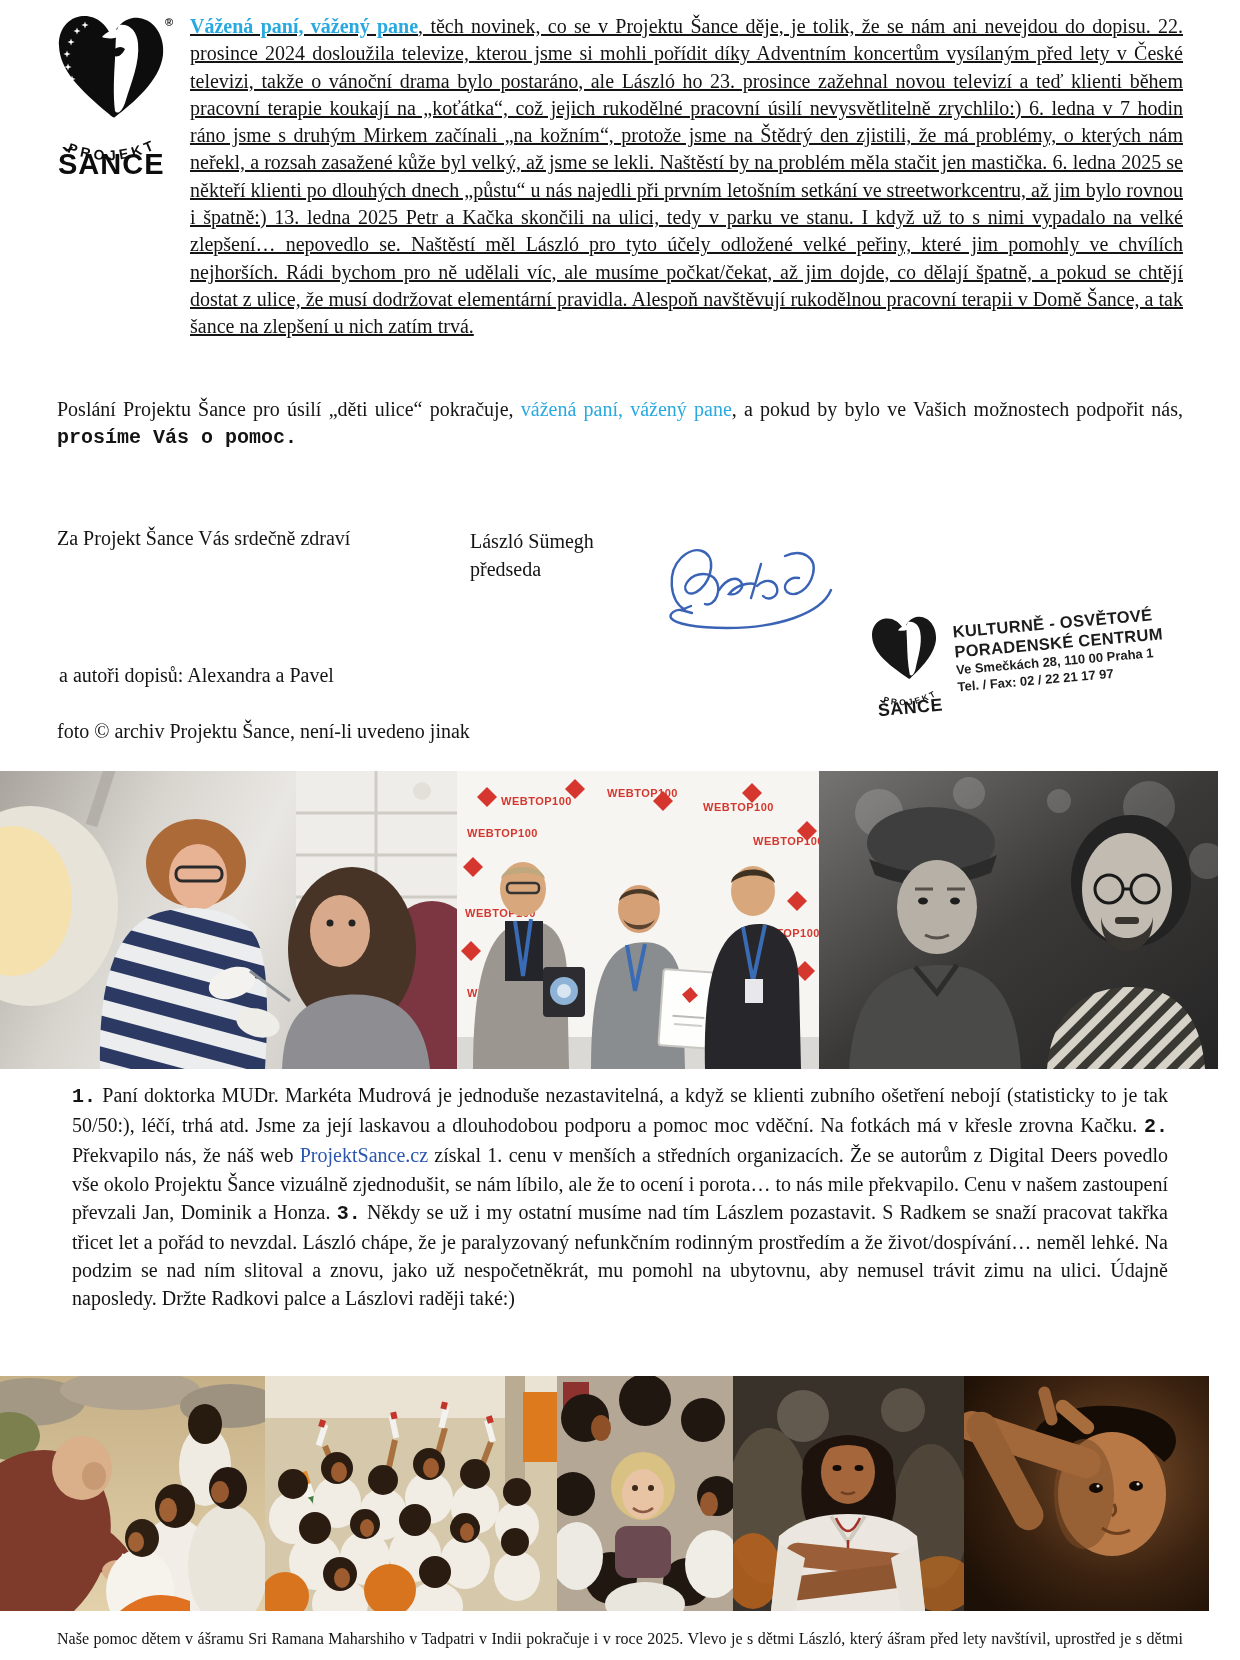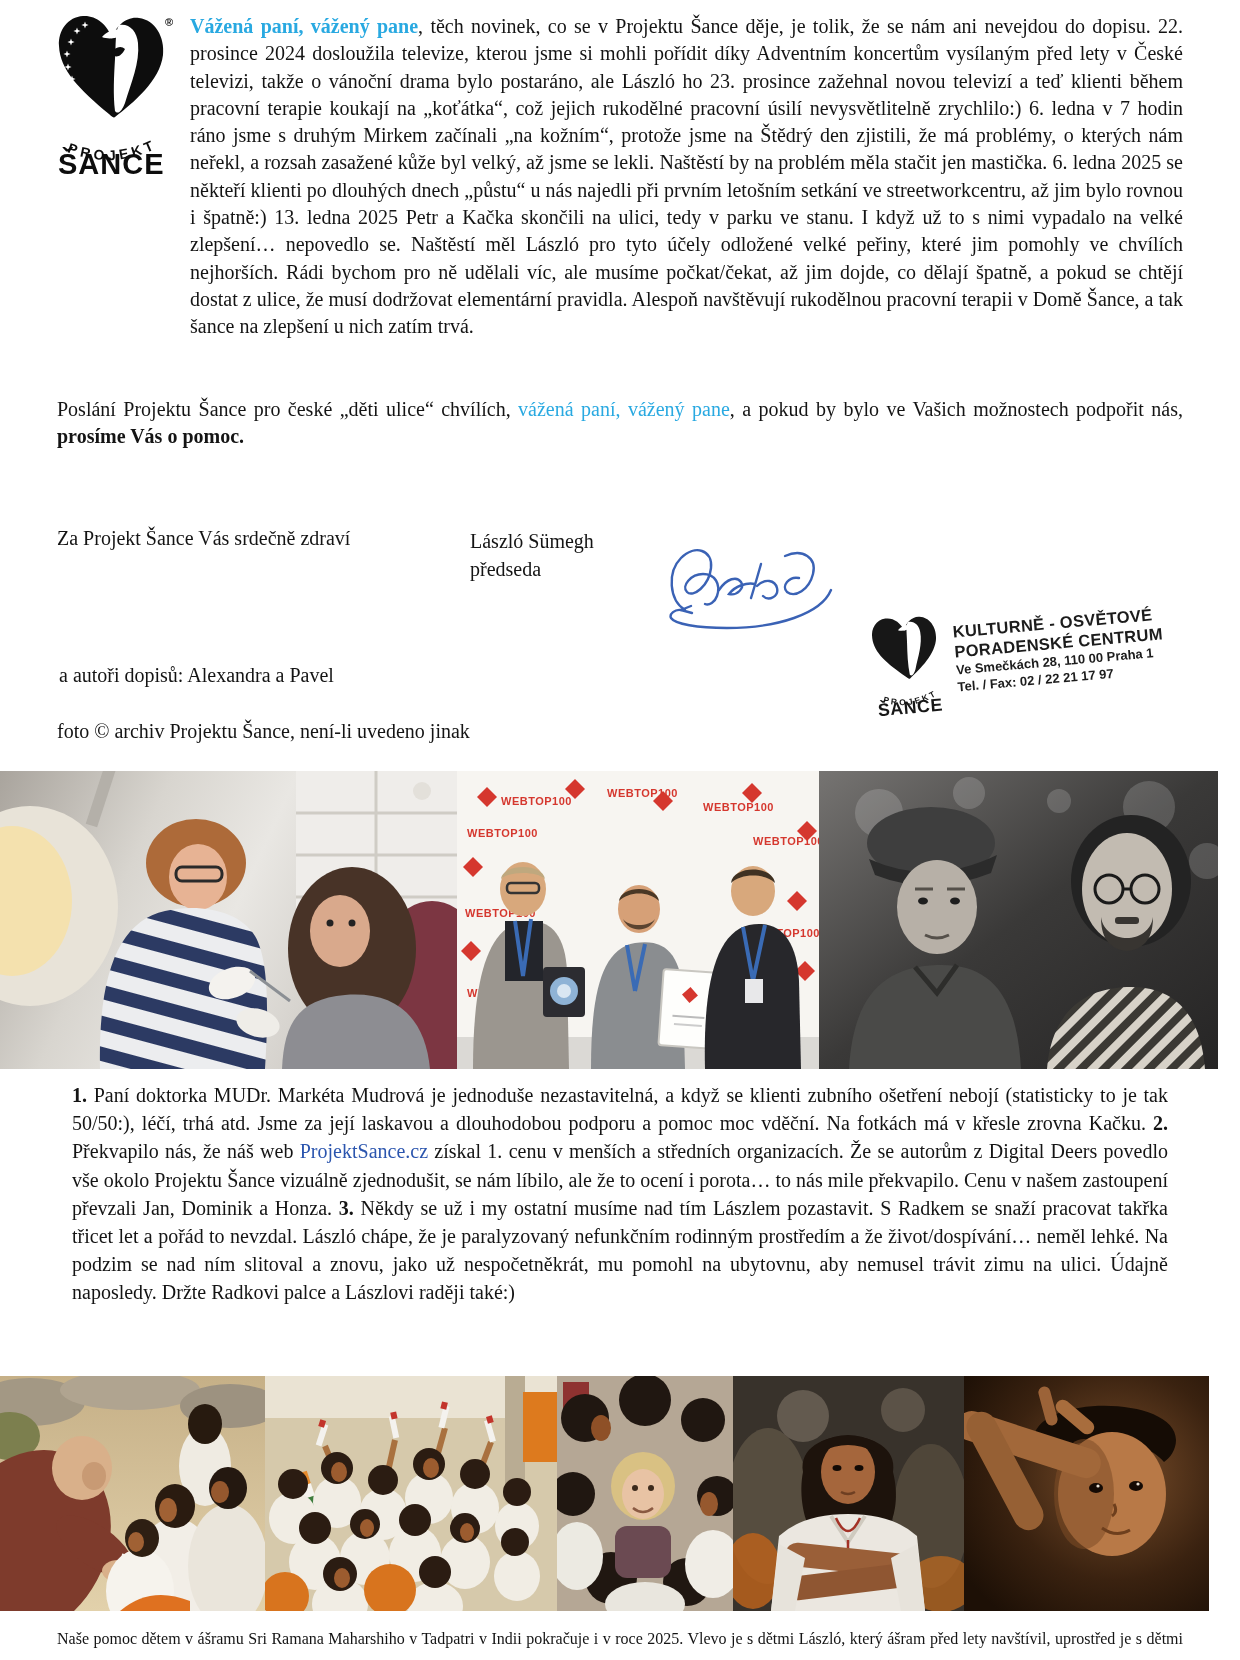--- a/index.html
+++ b/index.html
@@ -1,26 +1,26 @@
 <!DOCTYPE html>
 <html lang="cs" style="--highlight_cyan: #29a9e1; --link_blue: #2b55ae; --signature_blue: #3a62b5; --stamp_ink: #1c1c1c; --webtop_red: #d5372e;"><head>
 <meta charset="utf-8">
 <style>
   html,body{margin:0;padding:0;background:#fff;}
   .page{position:relative;width:1240px;height:1660px;background:#fff;overflow:hidden;
         font-family:"Liberation Serif",serif;color:#141414;}
   .letter-top{margin:0 57px;padding-top:13px;font-size:20px;line-height:27.3px;text-align:justify;}
   .logo-float{float:left;width:121px;height:165px;margin:-2px 12px 0 0;}
   .body-p{margin:0;}
-  .p1{height:356px;overflow:hidden;}
+  .p1{height:356px;overflow:hidden;text-decoration:underline;}
   .p2{margin-top:27px;height:56px;overflow:hidden;}
   .seg-plain{}
   .seg-cyanbold{color:var(--highlight_cyan);font-weight:700;}
   .seg-cyan{color:var(--highlight_cyan);}
-  .seg-bold{font-weight:700;}
+  .seg-bold{font-weight:700;font-family:Liberation Mono, monospace;}
   .seg-link{color:var(--link_blue);}
   .sig-area{position:relative;margin:12px 57px;height:295px;font-size:20px;}
   .closing-line{position:absolute;left:0;top:63px;}
   .signer{position:absolute;left:413px;top:63px;line-height:28px;}
   .signature-svg{position:absolute;left:598px;top:70px;}
   .sigink{stroke:var(--signature_blue);stroke-width:2.4;fill:none;stroke-linecap:round;}
   .stamp{position:absolute;left:816px;top:140px;display:flex;align-items:flex-start;
          transform:rotate(-5deg);color:var(--stamp_ink);}
   .stamp-text{margin:12px 0 0 8px;font-family:"Liberation Sans",sans-serif;font-weight:700;}
   .stamp-l1,.stamp-l2{font-size:16.5px;line-height:20px;letter-spacing:.3px;white-space:nowrap;}
@@ -69,21 +69,21 @@
         </g>
         <text x="108" y="15" font-size="11" class="logo-sans" fill="#0d0d0d">®</text>
         <path id="parc" d="M8,140 Q60,162 113,130" fill="none"></path>
         <text class="logo-sans" font-size="14" letter-spacing="4" fill="#0d0d0d">
           <textPath href="#parc" startOffset="2">PROJEKT</textPath>
         </text>
         <text x="1" y="163" class="logo-sans" font-size="29" letter-spacing="1" fill="#0d0d0d">ŠANCE</text>
       </svg>
     </div>
     <p class="body-p p1"><span class="seg-cyanbold">Vážená paní, vážený pane</span><span class="seg-plain">, těch novinek, co se v Projektu Šance děje, je tolik, že se nám ani nevejdou do dopisu. 22. prosince 2024 dosloužila televize, kterou jsme si mohli pořídit díky Adventním koncertům vysílaným před lety v České televizi, takže o vánoční drama bylo postaráno, ale László ho 23. prosince zažehnal novou televizí a teď klienti během pracovní terapie koukají na „koťátka“, což jejich rukodělné pracovní úsilí nevysvětlitelně zrychlilo:) 6. ledna v 7 hodin ráno jsme s druhým Mirkem začínali „na kožním“, protože jsme na Štědrý den zjistili, že má problémy, o kterých nám neřekl, a rozsah zasažené kůže byl velký, až jsme se lekli. Naštěstí by na problém měla stačit jen mastička. 6. ledna 2025 se někteří klienti po dlouhých dnech „půstu“ u nás najedli při prvním letošním setkání ve streetworkcentru, až jim bylo rovnou i špatně:) 13. ledna 2025 Petr a Kačka skončili na ulici, tedy v parku ve stanu. I když už to s nimi vypadalo na velké zlepšení… nepovedlo se. Naštěstí měl László pro tyto účely odložené velké peřiny, které jim pomohly ve chvílích nejhorších. Rádi bychom pro ně udělali víc, ale musíme počkat/čekat, až jim dojde, co dělají špatně, a pokud se chtějí dostat z ulice, že musí dodržovat elementární pravidla. Alespoň navštěvují rukodělnou pracovní terapii v Domě Šance, a tak šance na zlepšení u nich zatím trvá.</span></p>
-    <p class="body-p p2"><span class="seg-plain">Poslání Projektu Šance pro české „děti ulice“ chvílích, </span><span class="seg-cyan">vážená paní, vážený pane</span><span class="seg-plain">, a pokud by bylo ve Vašich možnostech podpořit nás, </span><span class="seg-bold">prosíme Vás o pomoc.</span></p>
+    <p class="body-p p2"><span class="seg-plain">Poslání Projektu Šance pro úsilí „děti ulice“ pokračuje, </span><span class="seg-cyan">vážená paní, vážený pane</span><span class="seg-plain">, a pokud by bylo ve Vašich možnostech podpořit nás, </span><span class="seg-bold">prosíme Vás o pomoc.</span></p>
   </div>
 
   <div class="sig-area">
     <div class="closing-line">Za Projekt Šance Vás srdečně zdraví</div>
     <div class="signer">
       <div>László Sümegh</div>
       <div>předseda</div>
     </div>
     <svg class="signature-svg" width="185" height="125" viewBox="0 0 185 125">
       <g class="sigink">

